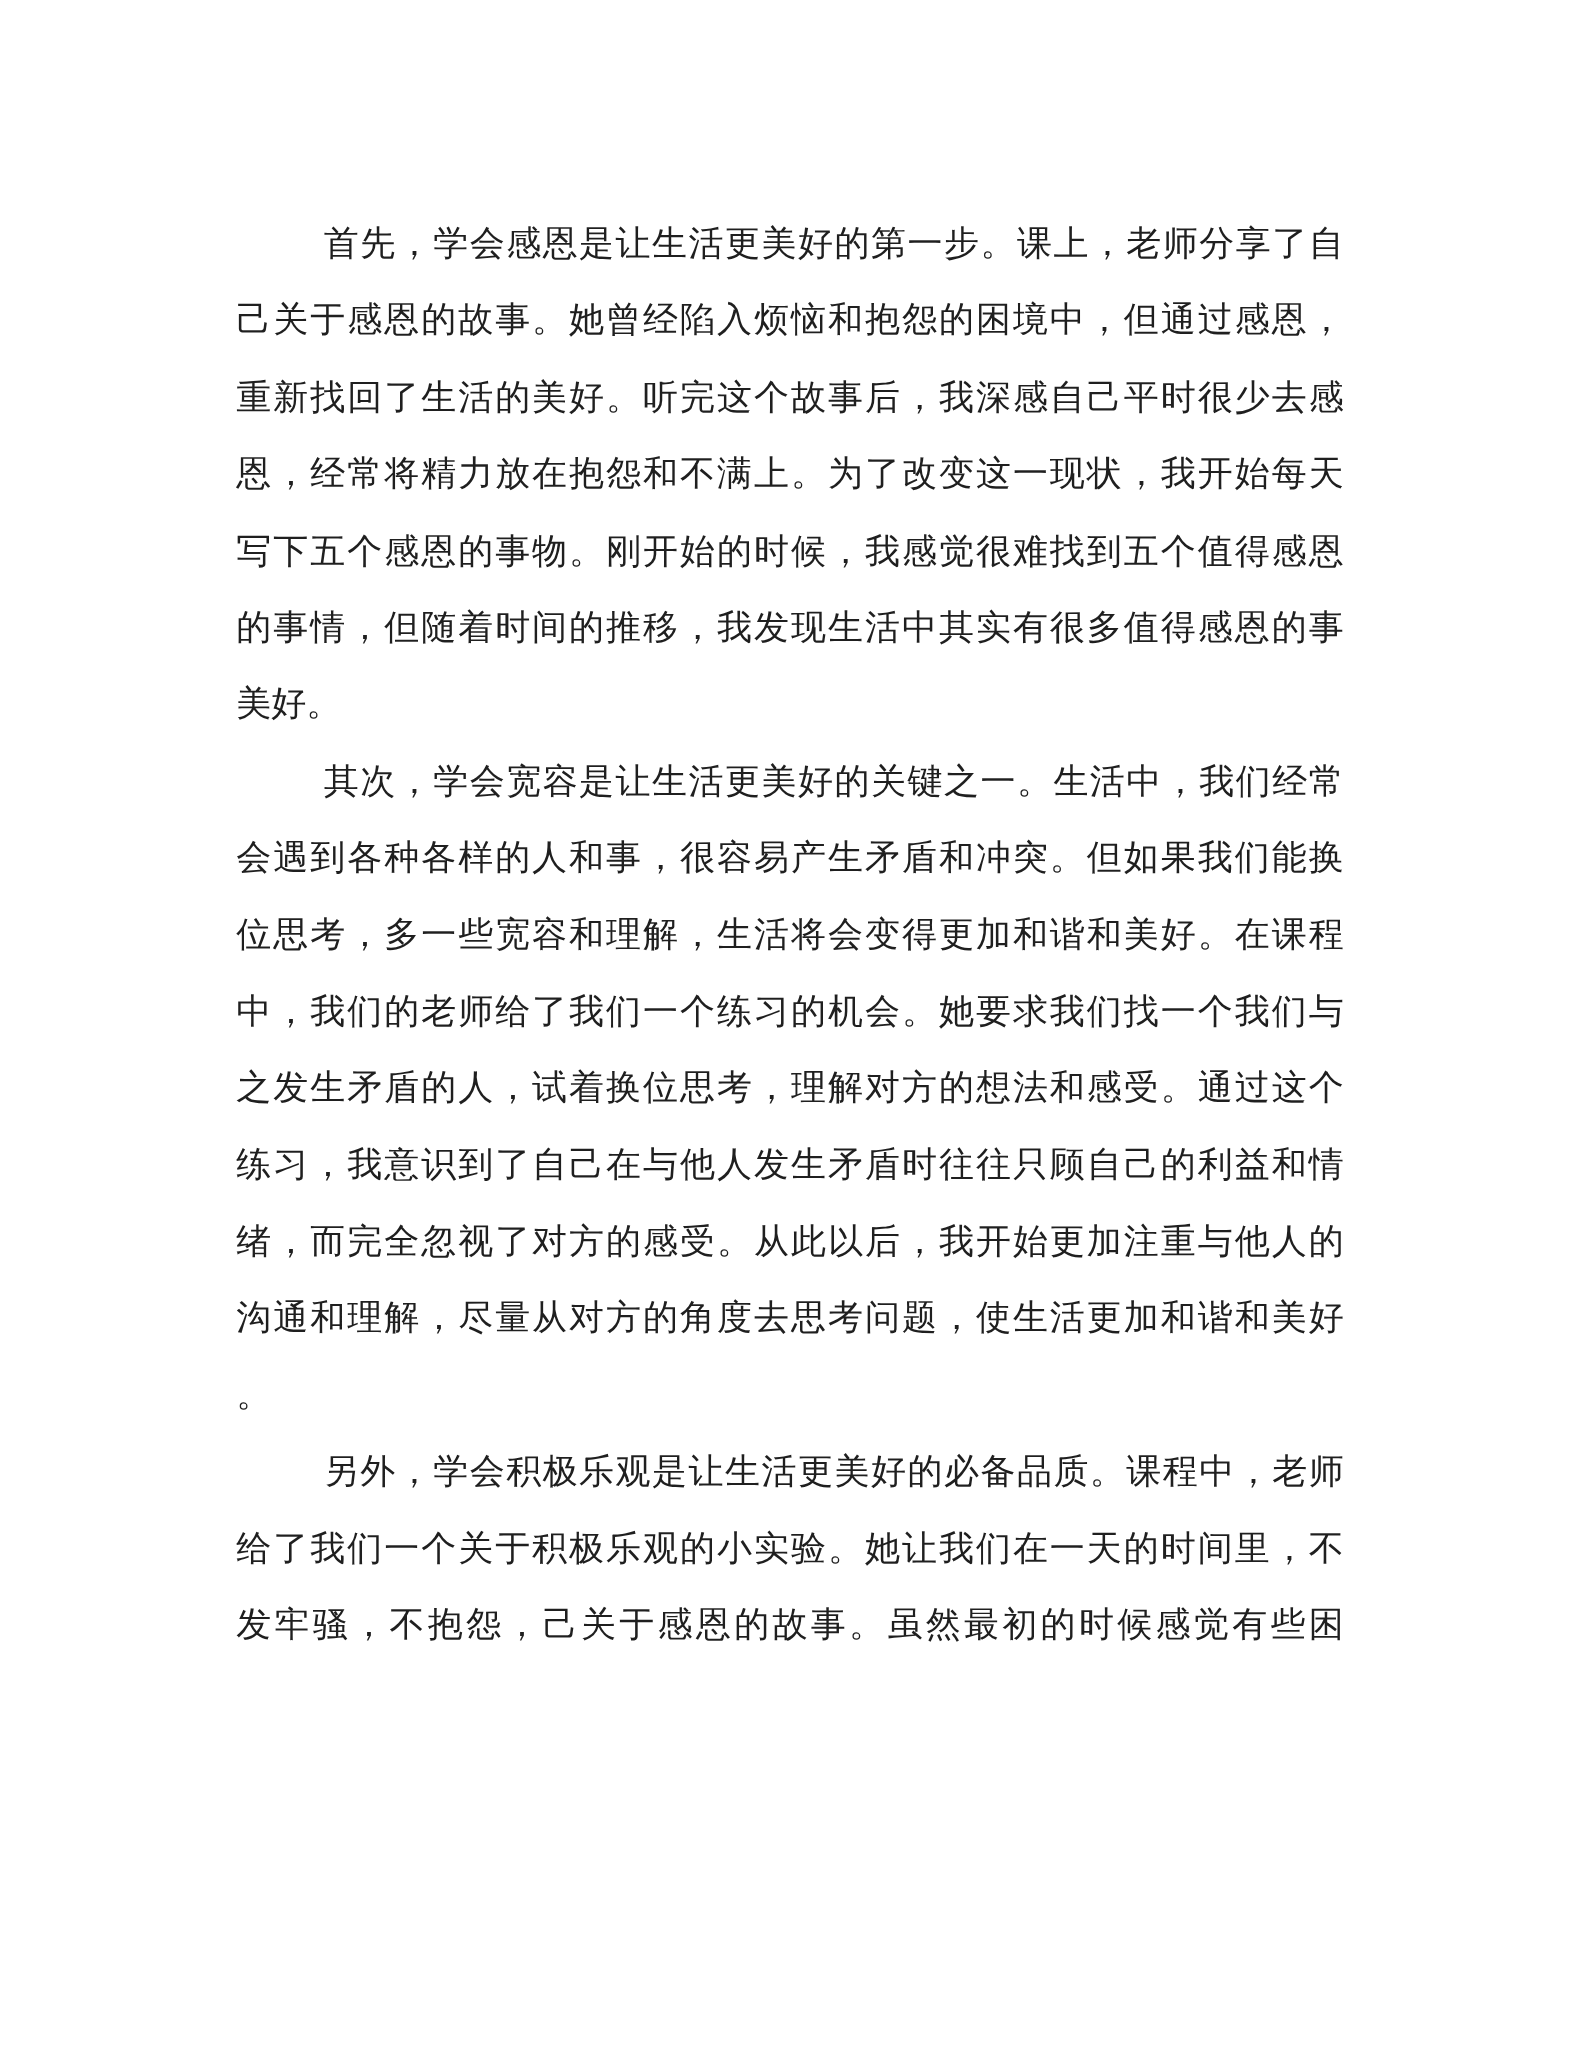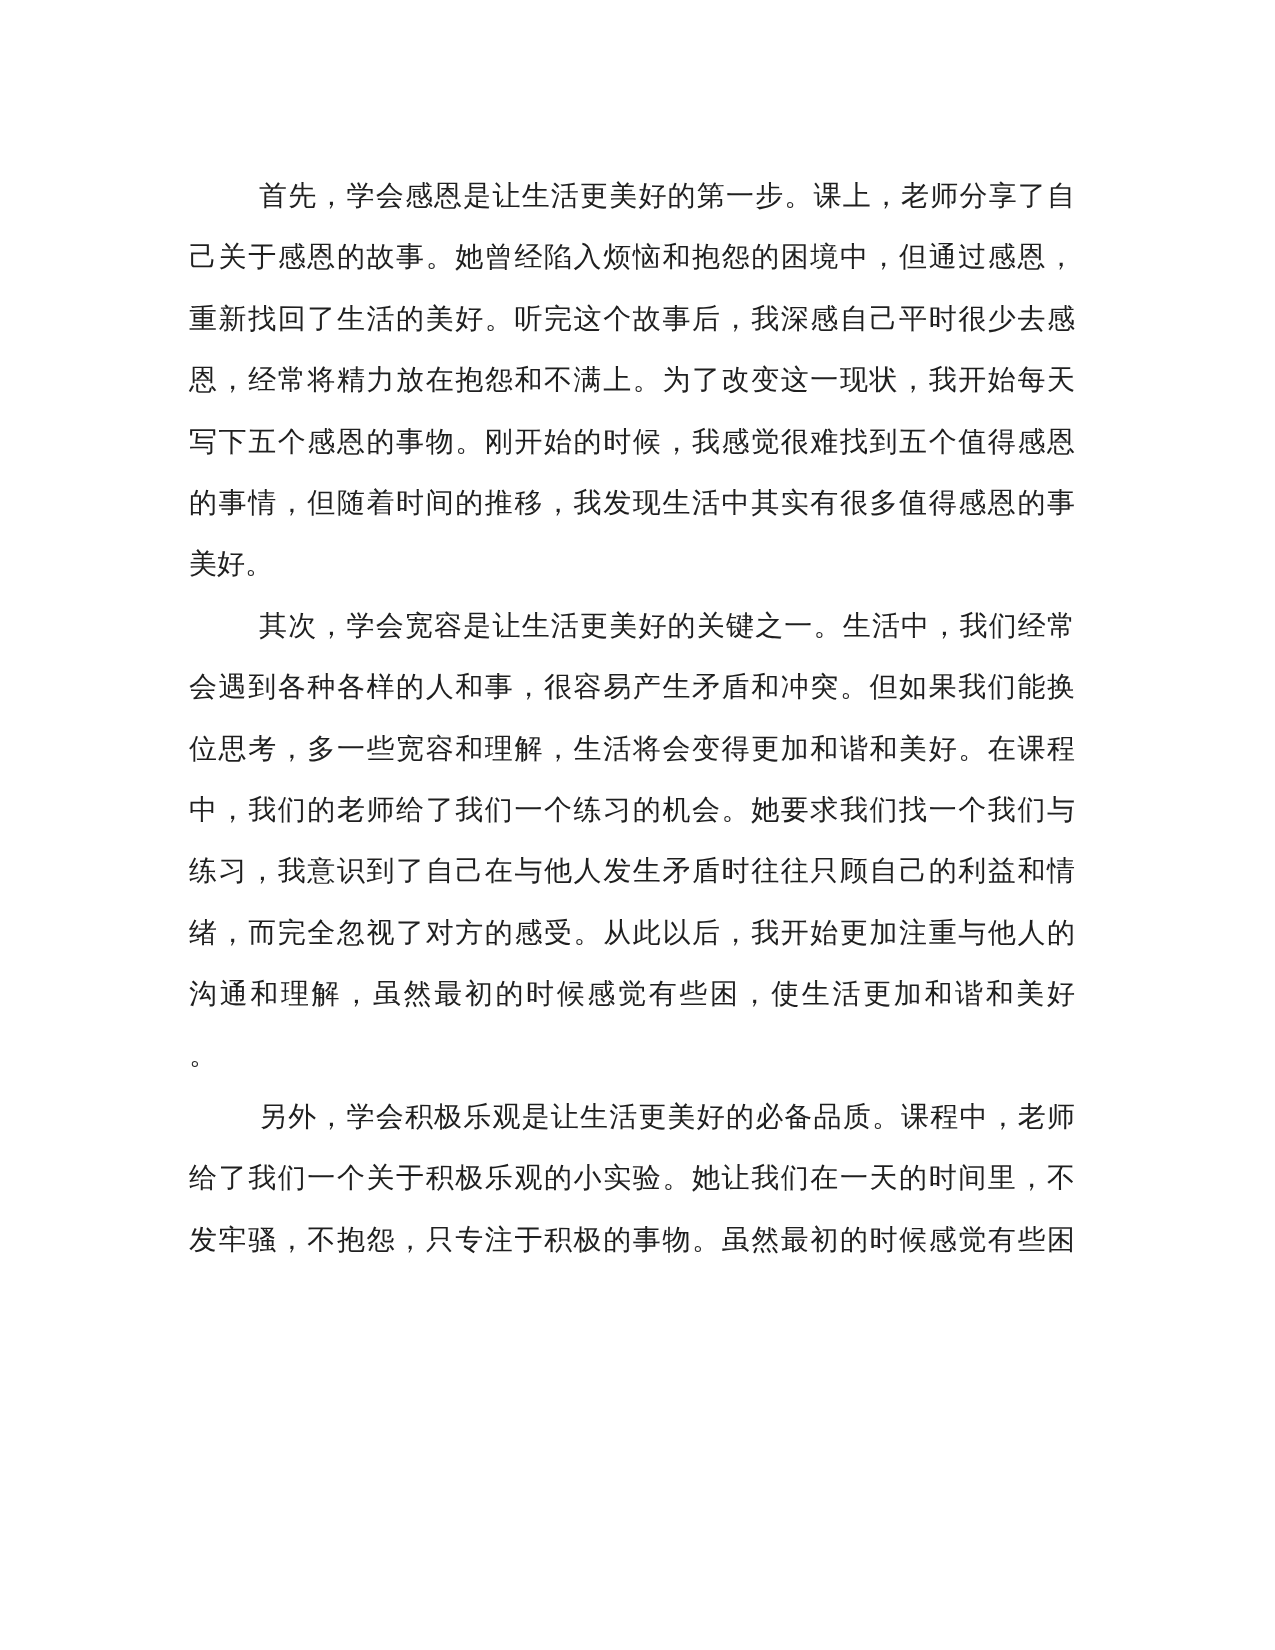--- a/index.html
+++ b/index.html
@@ -58,24 +58,25 @@
         <div class="line justify">恩，经常将精力放在抱怨和不满上。为了改变这一现状，我开始每天</div>
         <div class="line justify">写下五个感恩的事物。刚开始的时候，我感觉很难找到五个值得感恩</div>
         <div class="line justify">的事情，但随着时间的推移，我发现生活中其实有很多值得感恩的事</div>
         <div class="line">美好。</div>
       </div>
       <div class="paragraph">
         <div class="line justify indent">其次，学会宽容是让生活更美好的关键之一。生活中，我们经常</div>
         <div class="line justify">会遇到各种各样的人和事，很容易产生矛盾和冲突。但如果我们能换</div>
         <div class="line justify">位思考，多一些宽容和理解，生活将会变得更加和谐和美好。在课程</div>
         <div class="line justify">中，我们的老师给了我们一个练习的机会。她要求我们找一个我们与</div>
+        <div class="line justify">之发生矛盾的人，试着换位思考，理解对方的想法和感受。通过这个</div>
         <div class="line justify">练习，我意识到了自己在与他人发生矛盾时往往只顾自己的利益和情</div>
         <div class="line justify">绪，而完全忽视了对方的感受。从此以后，我开始更加注重与他人的</div>
-        <div class="line justify">沟通和理解，虽然最初的时候感觉有些困，使生活更加和谐和美好</div>
+        <div class="line justify">沟通和理解，尽量从对方的角度去思考问题，使生活更加和谐和美好</div>
         <div class="line">。</div>
       </div>
       <div class="paragraph">
         <div class="line justify indent">另外，学会积极乐观是让生活更美好的必备品质。课程中，老师</div>
         <div class="line justify">给了我们一个关于积极乐观的小实验。她让我们在一天的时间里，不</div>
-        <div class="line justify">发牢骚，不抱怨，只专注于积极的事物。虽然最初的时候感觉有些困</div>
+        <div class="line justify">发牢骚，不抱怨，己关于感恩的故事。虽然最初的时候感觉有些困</div>
       </div>
     </div>
 </div>
 
 </body></html>

